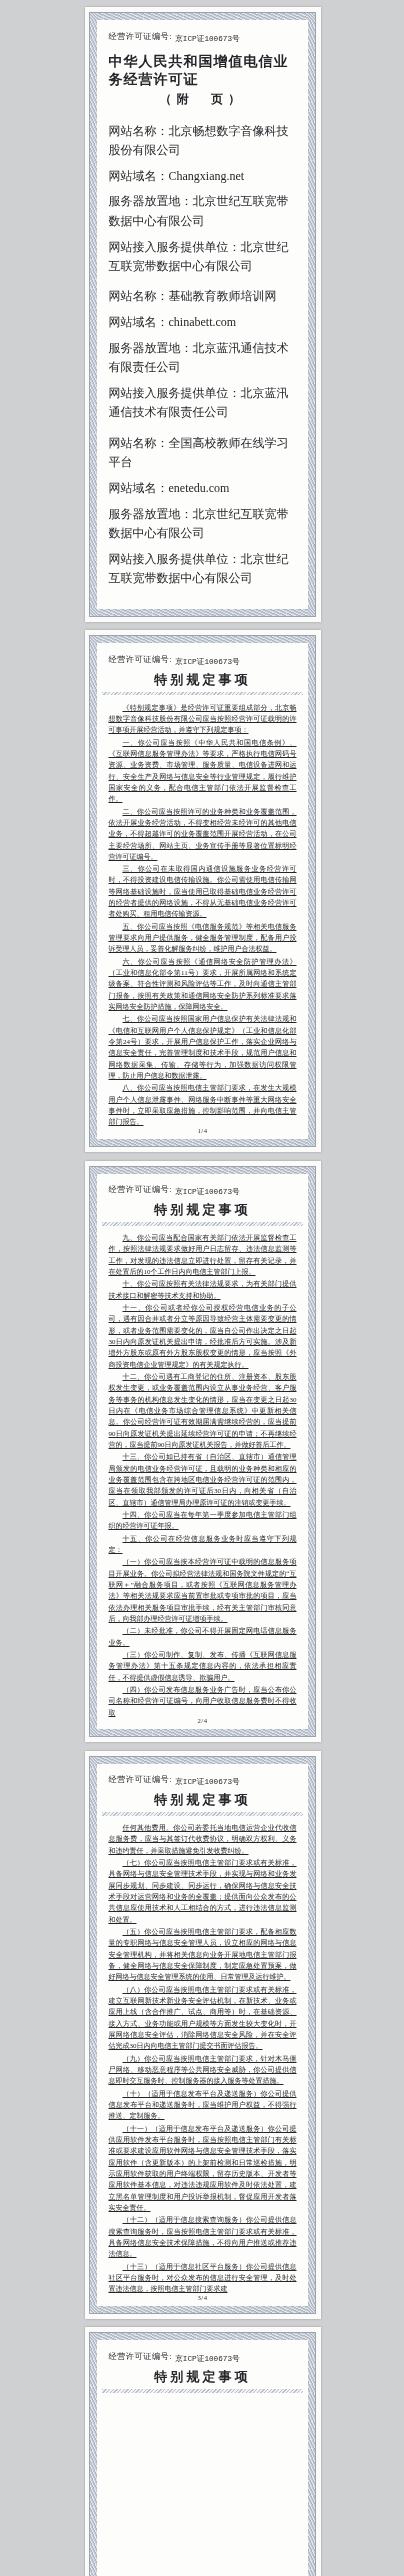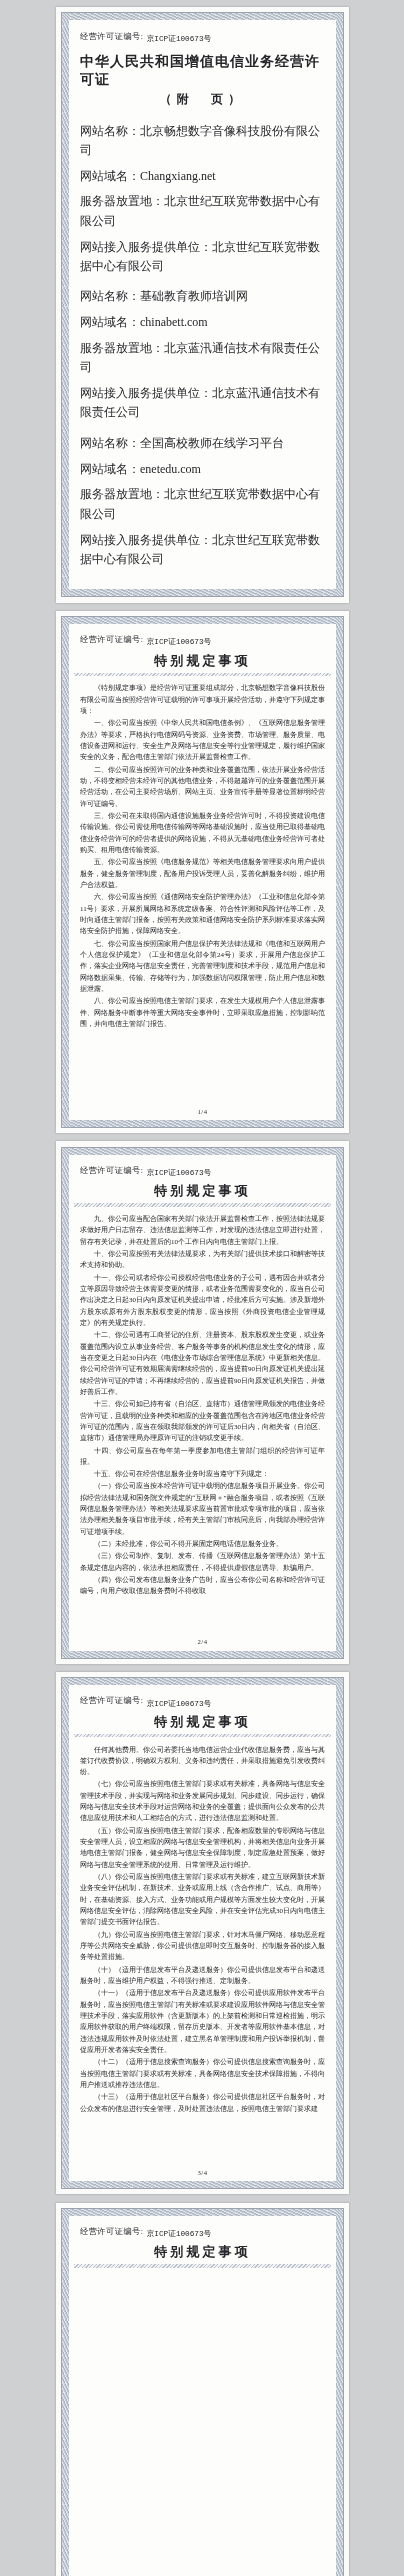--- a/index.html
+++ b/index.html
@@ -4,21 +4,21 @@
 <style>
   html,body{margin:0;padding:0;}
   body{
     width:405px;
     background:#cfd0d2;
     font-family:"Liberation Serif","DejaVu Serif",serif;
     color:#26262a;
   }
   .canvas{width:405px;padding:7.2px 0 9.3px 0;box-sizing:border-box;}
   .sheet{
-    width:293px;
+    width:236px;
     margin:0 auto 8.2px auto;
     background:#fbfbf9;
     box-shadow:0 0 2.1px rgba(0,0,0,.25);
     padding:6.2px 5.7px;
     box-sizing:border-box;
   }
   .frame{
     border:7.7px solid transparent;
     border-image:repeating-linear-gradient(45deg,#aeb6c2 0 1.5px,#e3e7ec 1.5px 3.1px,#c3cad4 3.1px 4.6px) 15;
     outline:0.5px solid #9aa3b0;
@@ -45,21 +45,21 @@
     text-align:center;font-size:13px;font-weight:bold;
     letter-spacing:3.1px;margin:4.1px 0 3.1px 0;
   }
   .wavy{
     height:3.6px;margin:0 -6.2px 7.2px -6.2px;
     background:repeating-linear-gradient(135deg,#aeb6c2 0 1px,#eef0f3 1px 2.6px);
     opacity:.85;
   }
   .prov-body p{
     font-size:7px;line-height:1.62;text-align:justify;
-    text-indent:2em;margin:0 0 1px 0;
+    text-indent:2em;margin:0 0 1px 0;text-decoration:underline;
   }
   .page-no{
     position:absolute;bottom:5.2px;left:0;right:0;
     text-align:center;font-size:6.7px;letter-spacing:0.5px;color:#333;
   }
 </style>
 </head>
 <body>
 
 <div class="canvas">

